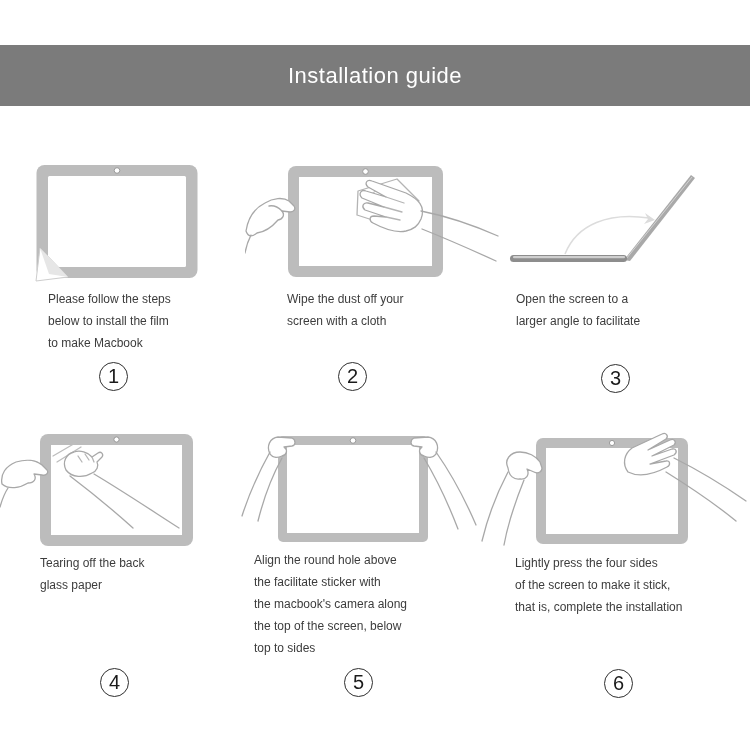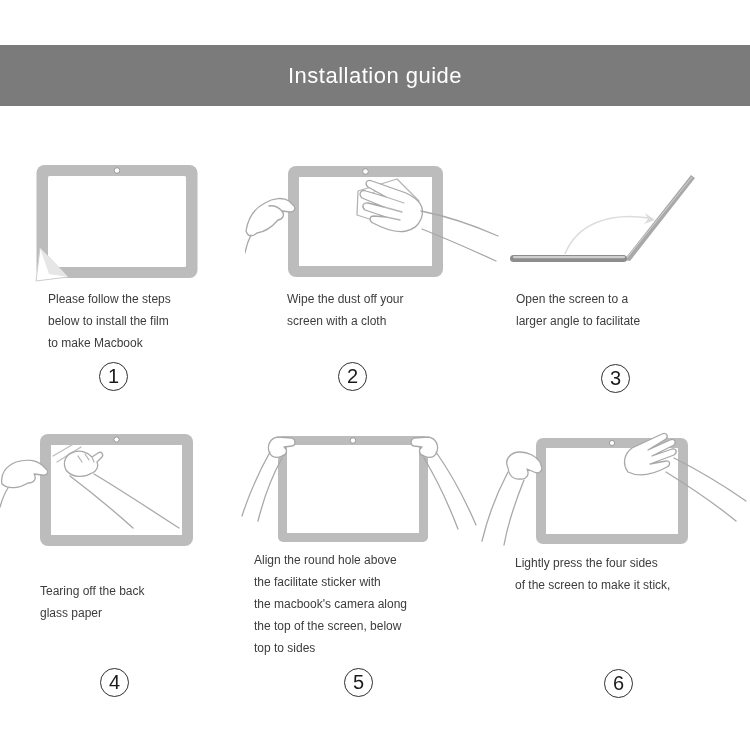--- a/index.html
+++ b/index.html
@@ -103,21 +103,21 @@
 
     <path class="art" d="M66,42 C62,34 66,26 74,24 C80,22 88,24 92,29 L98,25 C101,23 104,26 102,29 L97,34 C99,38 97,43 92,45 C84,50 72,50 66,42 Z"></path>
     <path class="line" d="M78,28 l4,6 M85,26 l4,6 M92,29 l2,5" style="stroke:#b5b5b5"></path>
 
     <path class="line" d="M94,46 C121,62 151,82 179,100"></path>
     <path class="line" d="M70,48 C91,64 113,82 133,100"></path>
 
     <path class="art" d="M2,56 C0,46 6,38 16,34 C26,31 36,32 42,37 L47,42 C49,45 46,48 42,47 L34,46 C37,51 34,55 28,55 C20,60 9,62 2,56 Z"></path>
     <path class="line" d="M8,60 C4,66 2,72 0,79"></path>
   </svg>
-  <div class="caption" style="left:40px;top:580px;width:195px">
+  <div class="caption" style="left:40px;top:552px;width:195px">
       <div>Tearing off the back</div>
       <div>glass paper</div>
     </div>
   <div class="numbadge" style="left:100px;top:668px">
     <span>4</span>
   </div>
 
   <svg class="illus" style="left:240px;top:428px" width="270" height="120" viewBox="0 0 270 120">
     <rect class="frame" x="38" y="8" width="150" height="106" rx="5"></rect>
     <rect class="screen" x="47" y="17" width="132" height="88"></rect>
@@ -151,18 +151,19 @@
     <path class="line" d="M30,44 C20,63 10,88 4,113"></path>
     <path class="line" d="M46,52 C38,72 30,95 26,117"></path>
 
     <path class="art" d="M150,44 C144,36 146,26 154,20 L184,6 C188,4 191,8 188,11 L170,22 L192,12 C196,10 199,14 196,17 L174,28 L194,21 C198,20 200,24 196,27 L172,36 L188,33 C192,32 193,37 189,39 C176,46 162,50 150,44 Z"></path>
     <path class="line" d="M196,30 C220,42 245,57 268,73"></path>
     <path class="line" d="M188,44 C212,59 236,75 258,93"></path>
   </svg>
   <div class="caption" style="left:515px;top:552px;width:235px">
       <div>Lightly press the four sides</div>
       <div>of the screen to make it stick,</div>
+      <div>that is, complete the installation</div>
     </div>
   <div class="numbadge" style="left:604px;top:669px">
     <span>6</span>
   </div>
 
 </div>
 
 </body></html>

